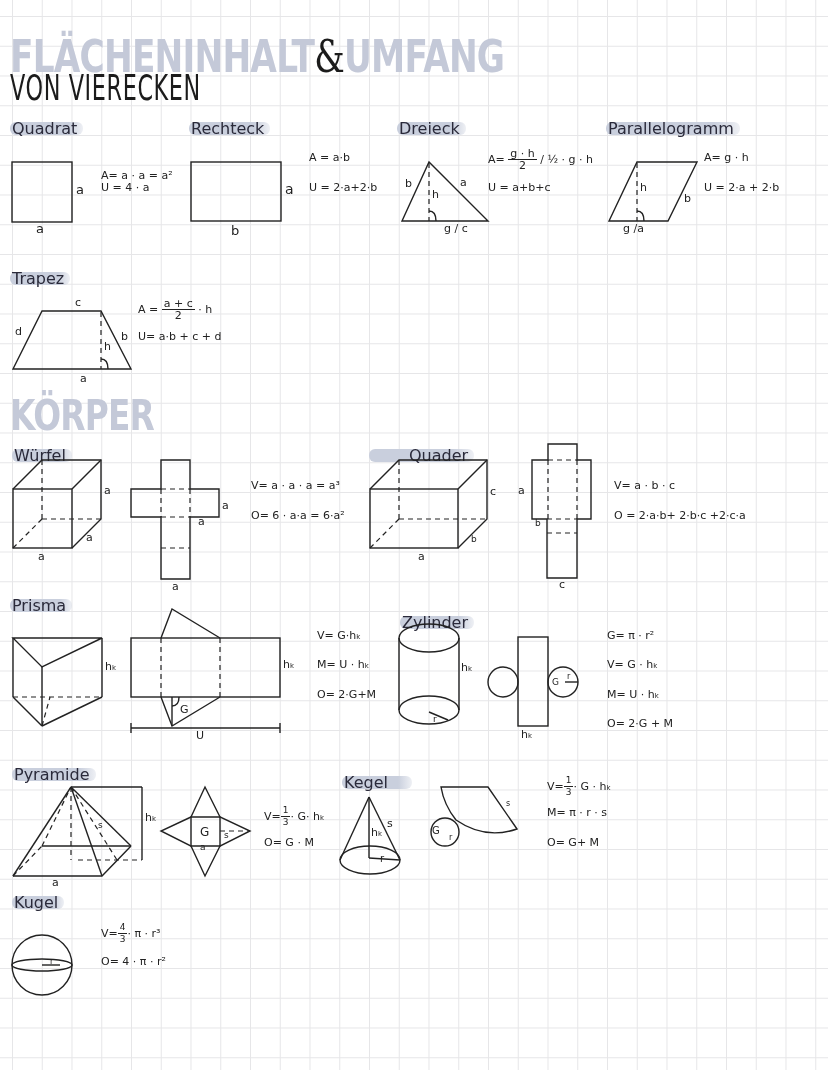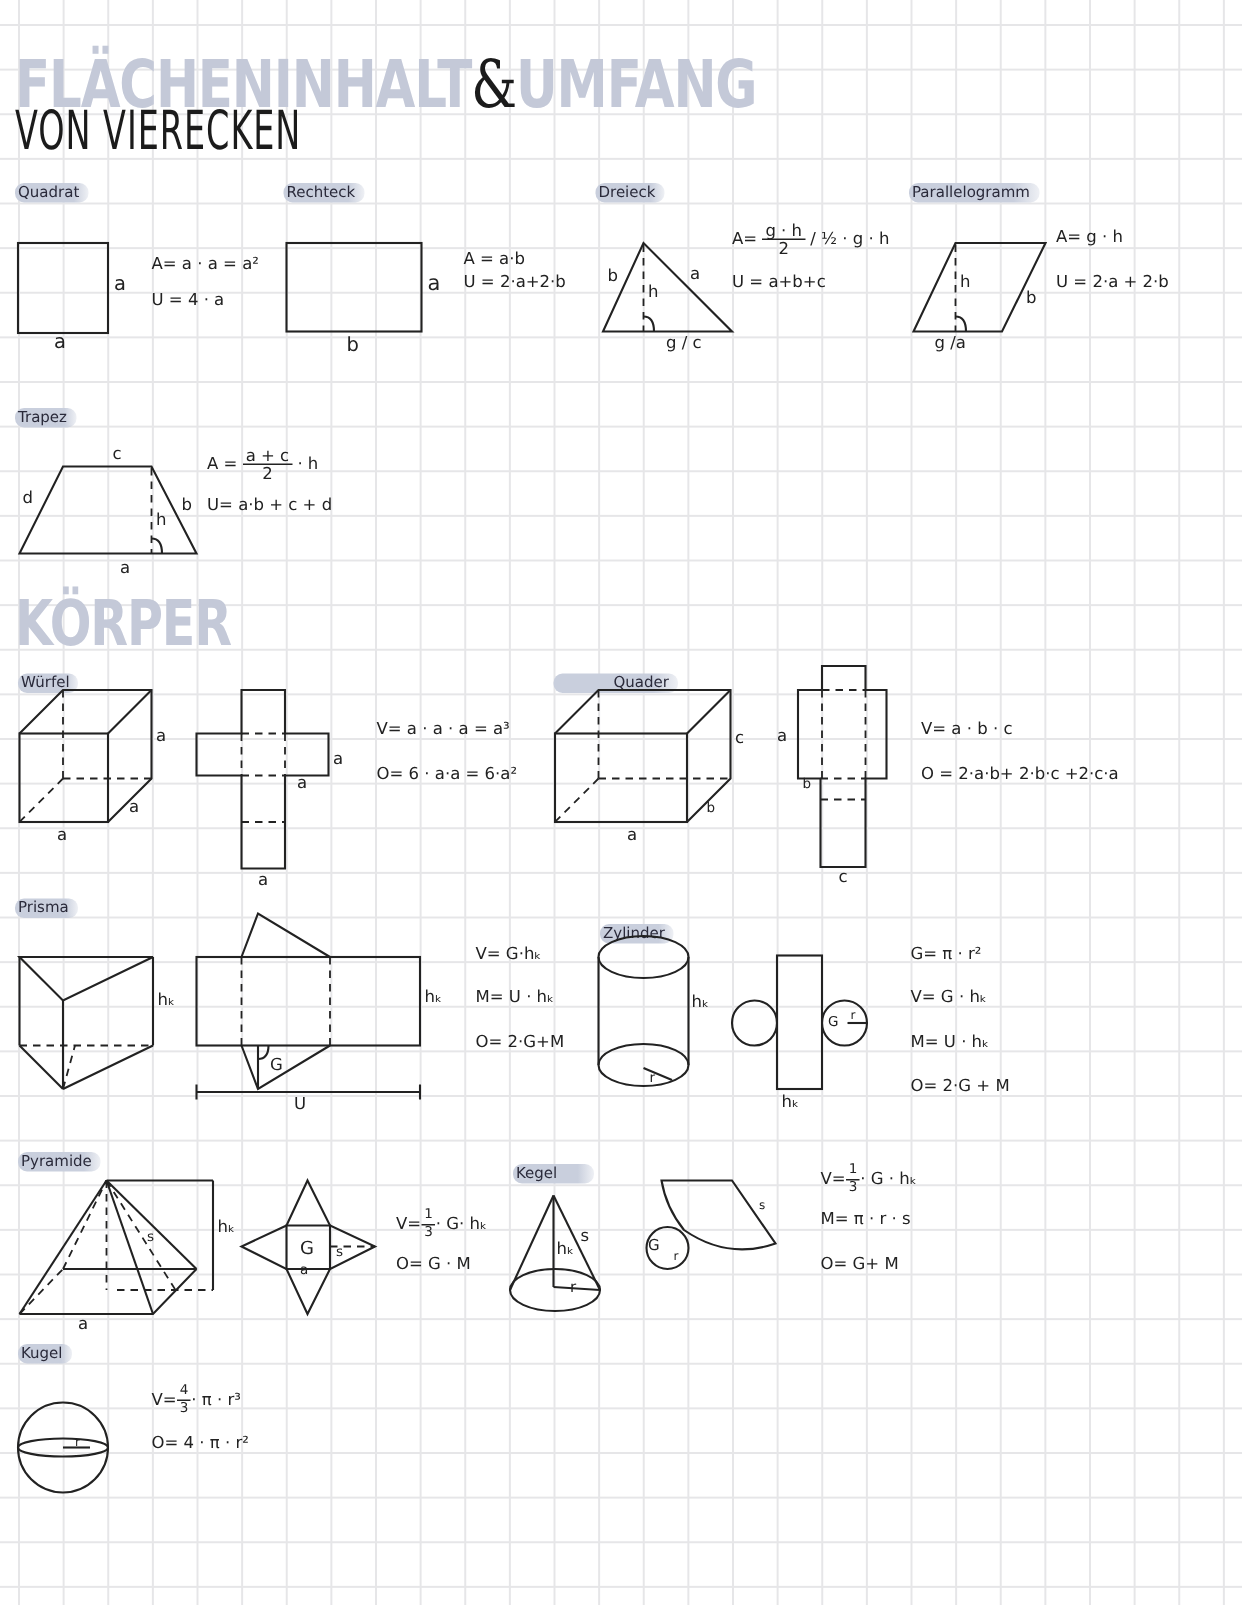--- a/index.html
+++ b/index.html
@@ -20,21 +20,21 @@
     color:#c4c9d8; letter-spacing:-1px; transform:scaleX(0.78); transform-origin:left top;
     white-space:nowrap;
   }
   .amp { color:#1b1b1b; font-weight:normal; font-family:"DejaVu Serif", serif; }
   .title-sub {
     font-family:"DejaVu Sans", sans-serif; font-weight:normal; color:#1b1b1b;
     transform:scaleX(0.62); transform-origin:left top; white-space:nowrap;
     font-size:36px; letter-spacing:1px;
   }
   .label {
-    font-size:10px; color:#2a2a3a; padding:0 6px 0 2px; line-height:13px;
+    font-size:16px; color:#2a2a3a; padding:0 6px 0 2px; line-height:13px;
     background:linear-gradient(to right, #c9cfdd 0%, #c9cfdd 80%, rgba(201,207,221,0.3) 100%);
     border-radius:6px; white-space:nowrap; font-family:"DejaVu Sans", sans-serif;
   }
   .f { font-size:11px; white-space:nowrap; font-family:"DejaVu Sans", sans-serif; color:#222; }
   .v { font-size:11px; white-space:nowrap; font-family:"DejaVu Sans", sans-serif; color:#222; }
   svg { position:absolute; overflow:visible; }
   svg .s { stroke:#222; stroke-width:1.4; fill:none; }
   svg .d { stroke:#222; stroke-width:1.2; fill:none; stroke-dasharray:5 4; }
   .frac { display:inline-block; text-align:center; vertical-align:middle; line-height:11px; }
   .frac .n { display:block; border-bottom:1px solid #222; padding:0 2px; }
@@ -48,29 +48,29 @@
 </div>
 <div class="abs title-sub" style="left:10px; top:70px; line-height:36px;">VON VIERECKEN</div>
 
 <div class="abs label" style="left:10px; top:122px;">Quadrat</div>
 <svg style="left:0;top:0;" width="828" height="1070">
   <rect class="s" x="12" y="162" width="60" height="60"></rect>
 </svg>
 <div class="abs v" style="left:76px; top:182px; font-size:13px;">a</div>
 <div class="abs v" style="left:36px; top:221px; font-size:13px;">a</div>
 <div class="abs f" style="left:101px; top:169px;">A= a · a = a²</div>
-<div class="abs f" style="left:101px; top:181px;margin-top:12px;">U = 4 · a</div>
+<div class="abs f" style="left:101px; top:181px;">U = 4 · a</div>
 
 <div class="abs label" style="left:189px; top:122px;">Rechteck</div>
 <svg style="left:0;top:0;" width="828" height="1070">
   <rect class="s" x="191" y="162" width="90" height="59"></rect>
 </svg>
 <div class="abs v" style="left:285px; top:181px; font-size:14px;">a</div>
 <div class="abs v" style="left:231px; top:223px; font-size:13px;">b</div>
-<div class="abs f" style="left:309px; top:166px;">A = a·b</div>
+<div class="abs f" style="left:309px; top:151px;">A = a·b</div>
 <div class="abs f" style="left:309px; top:181px;">U = 2·a+2·b</div>
 
 <div class="abs label" style="left:397px; top:122px;">Dreieck</div>
 <svg style="left:0;top:0;" width="828" height="1070">
   <polygon class="s" points="402,221 429,162 488,221"></polygon>
   <line class="d" x1="429" y1="163" x2="429" y2="221"></line>
   <path class="s" d="M429,211 Q436,211 436,221" stroke-width="1"></path>
 </svg>
 <div class="abs v" style="left:405px; top:177px;">b</div>
 <div class="abs v" style="left:460px; top:176px;">a</div>

